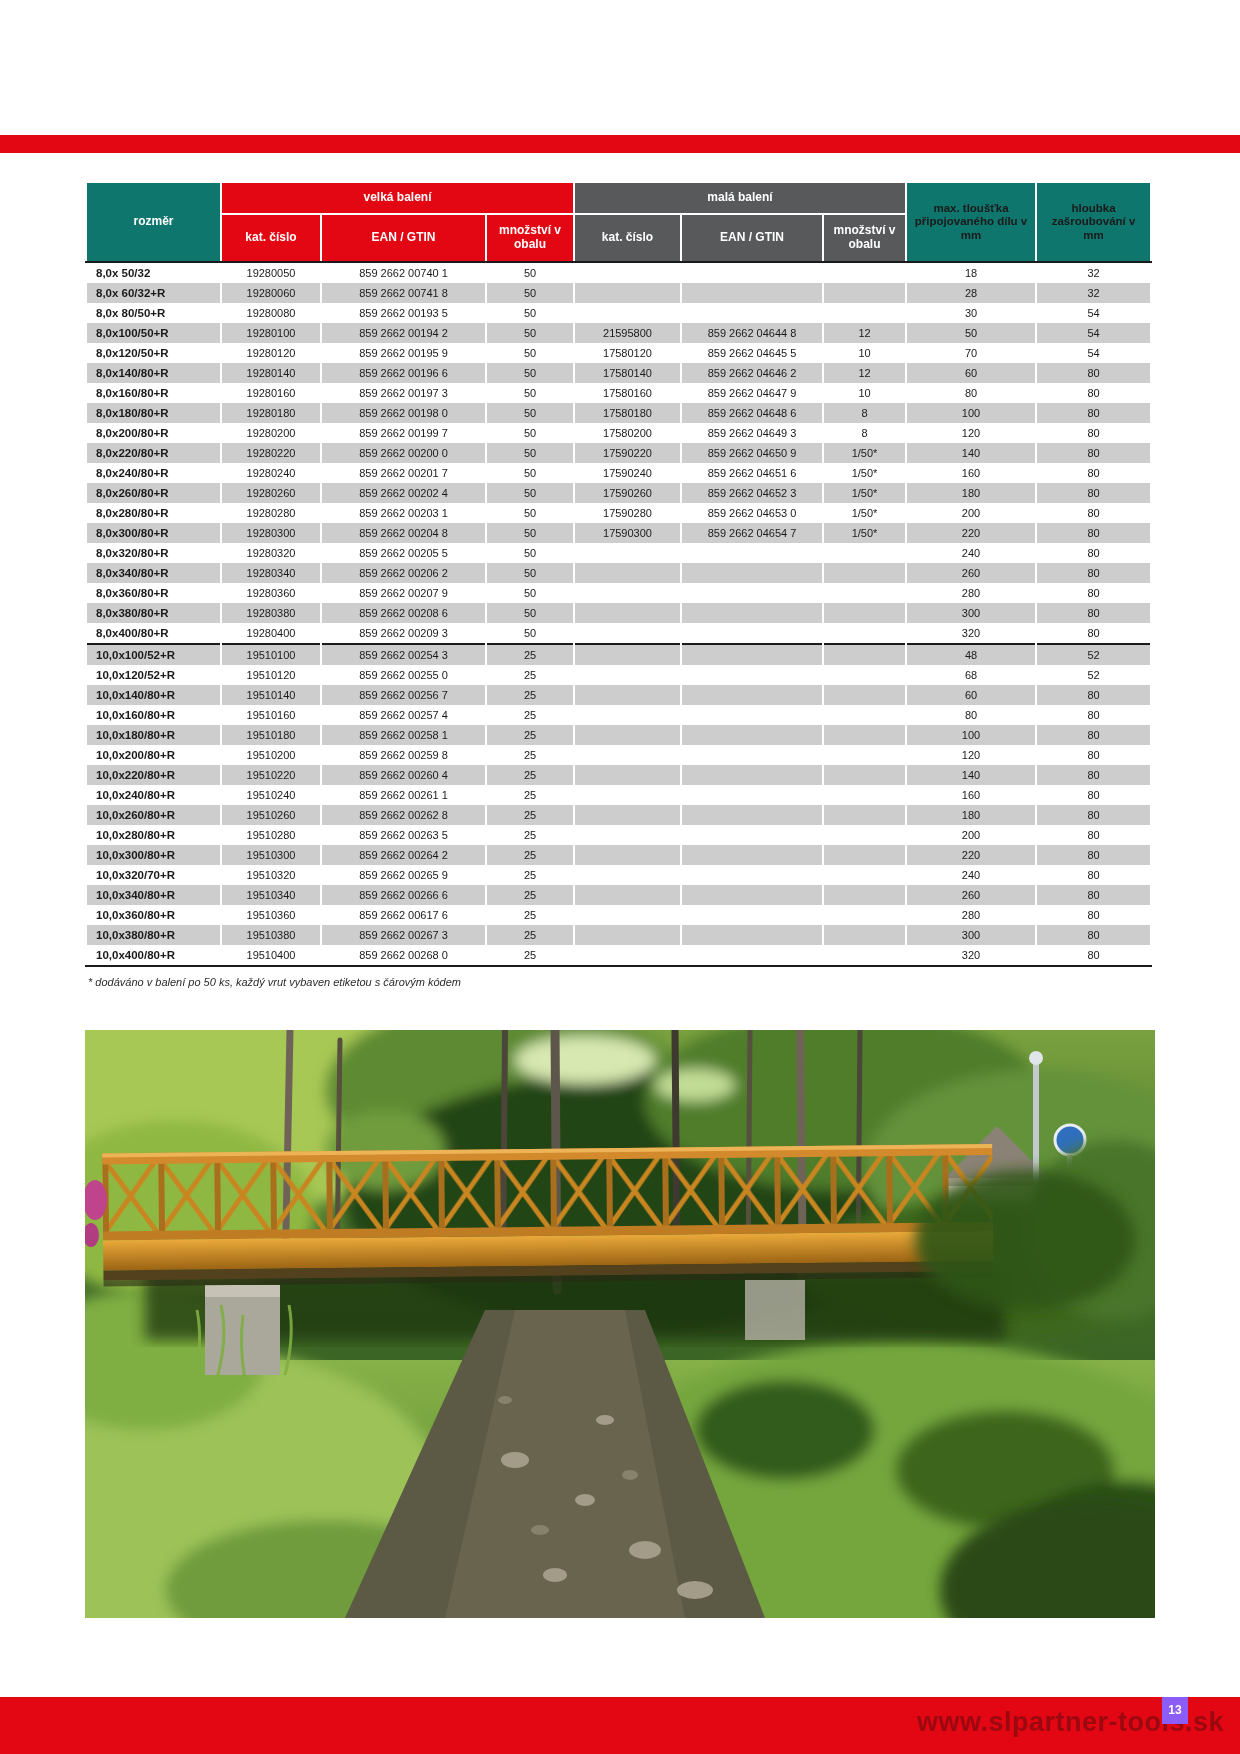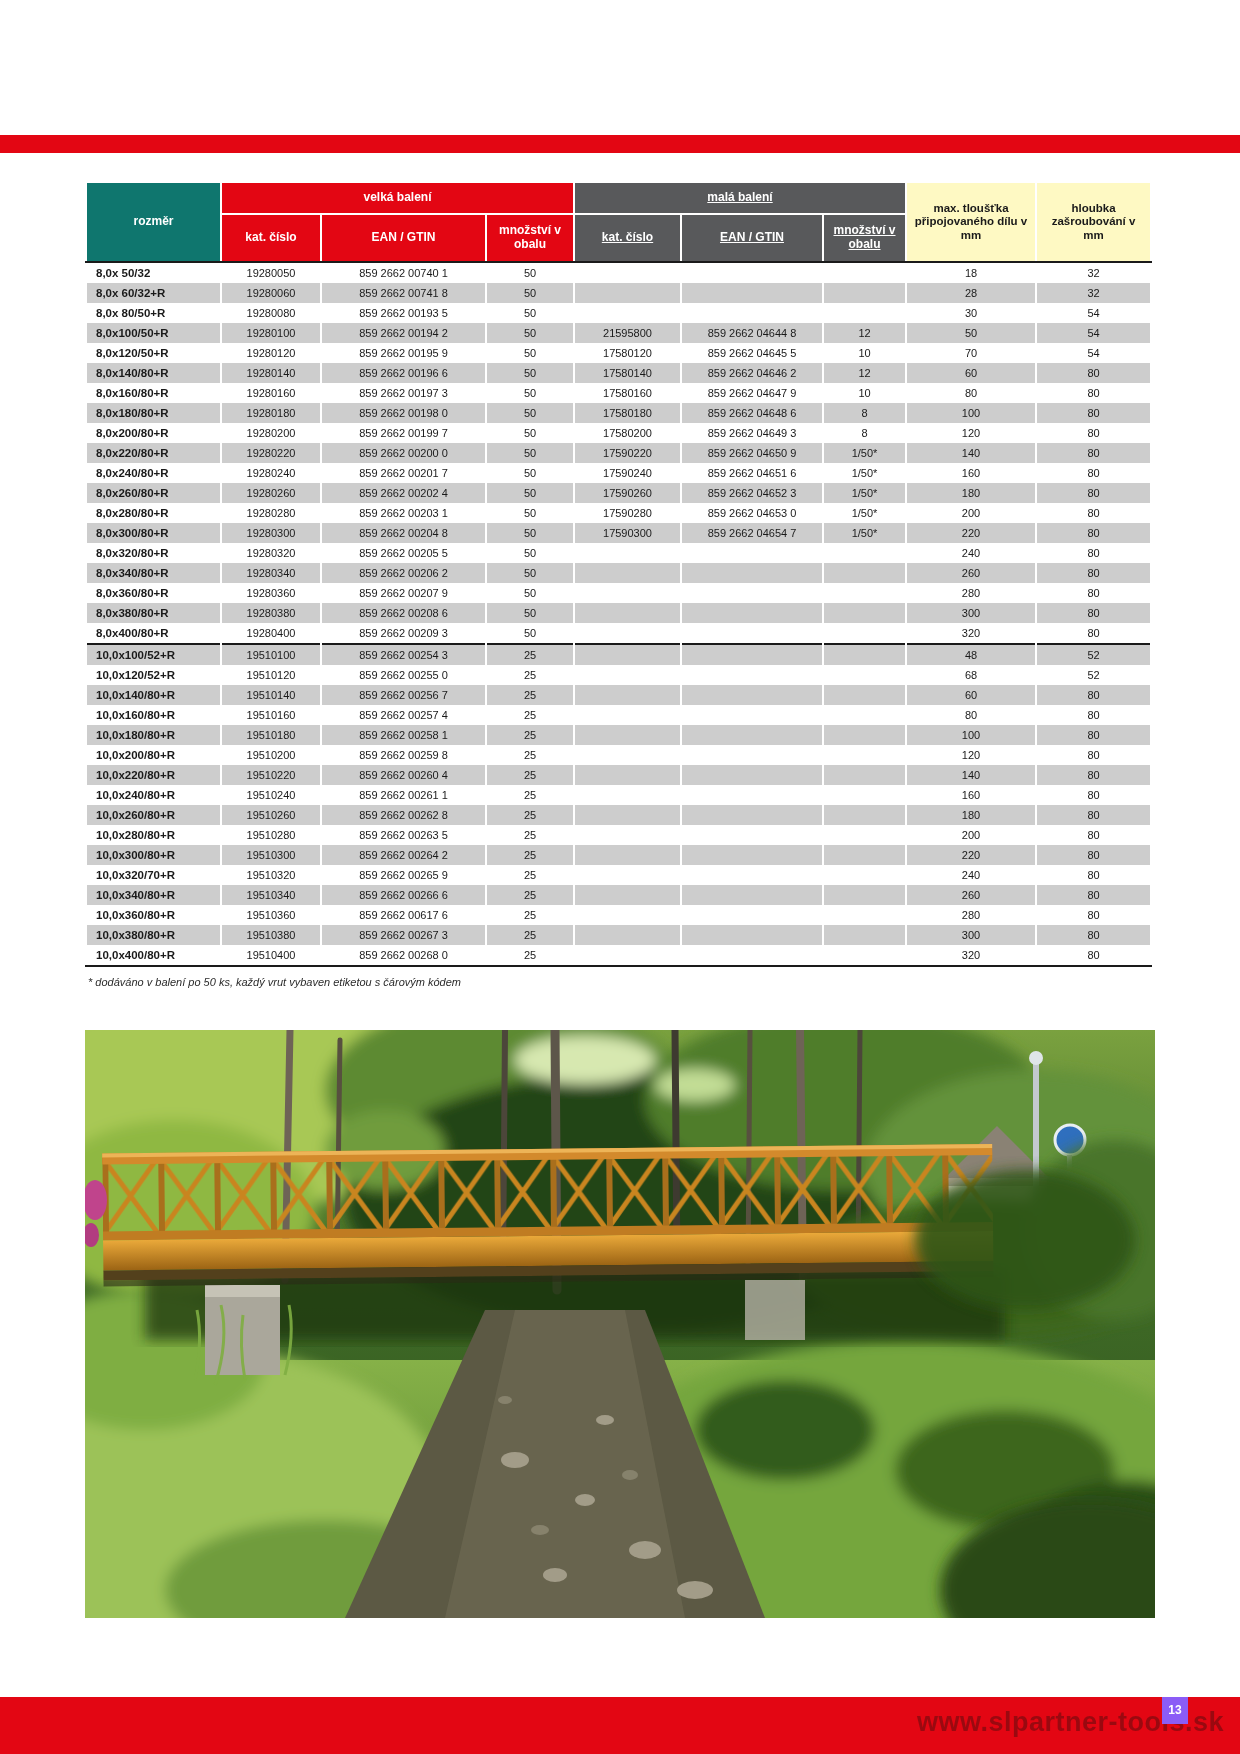--- a/index.html
+++ b/index.html
@@ -9,22 +9,22 @@
 
   table.product-table{position:absolute;left:85px;top:183px;width:1065px;
         border-collapse:collapse;table-layout:fixed;}
   .product-table th,.product-table td{border-left:2px solid #fff;border-right:2px solid #fff;
         padding:0 4px;vertical-align:middle;overflow:hidden;}
   .product-table thead th{color:#fff;font-weight:bold;font-size:12px;line-height:1.15;text-align:center;}
   .product-table thead tr.sub-row th{border-top:2px solid #fff;height:46px;}
   .product-table thead tr.grp-row th{height:30px;}
   .h-dark{background:#0f766e;}
   .h-red{background:#e30613;}
-  .h-gray{background:#58595b;text-decoration:underline;}
-  .h-light{background:#fef9c3;color:#1a1a1a !important;font-size:11.5px !important;}
+  .h-gray{background:#58595b;}
+  .h-light{background:#0f766e;color:#1a1a1a !important;font-size:11.5px !important;}
   .product-table thead th{border-bottom:2px solid #1a1a1a;}
   .product-table thead tr.grp-row th.h-red,
   .product-table thead tr.grp-row th.h-gray{border-bottom:none;}
 
   .product-table tbody td{height:20px;font-size:11px;text-align:center;line-height:20px;white-space:nowrap;}
   .product-table tbody td.dim{text-align:left;padding-left:9px;font-weight:bold;font-size:11.5px;}
   .product-table tbody tr.stripe td{background:#cdcdcd;}
   .product-table tbody tr.group-start td{border-top:2px solid #1a1a1a;}
   .product-table tbody tr:last-child td{border-bottom:2px solid #1a1a1a;}
 

